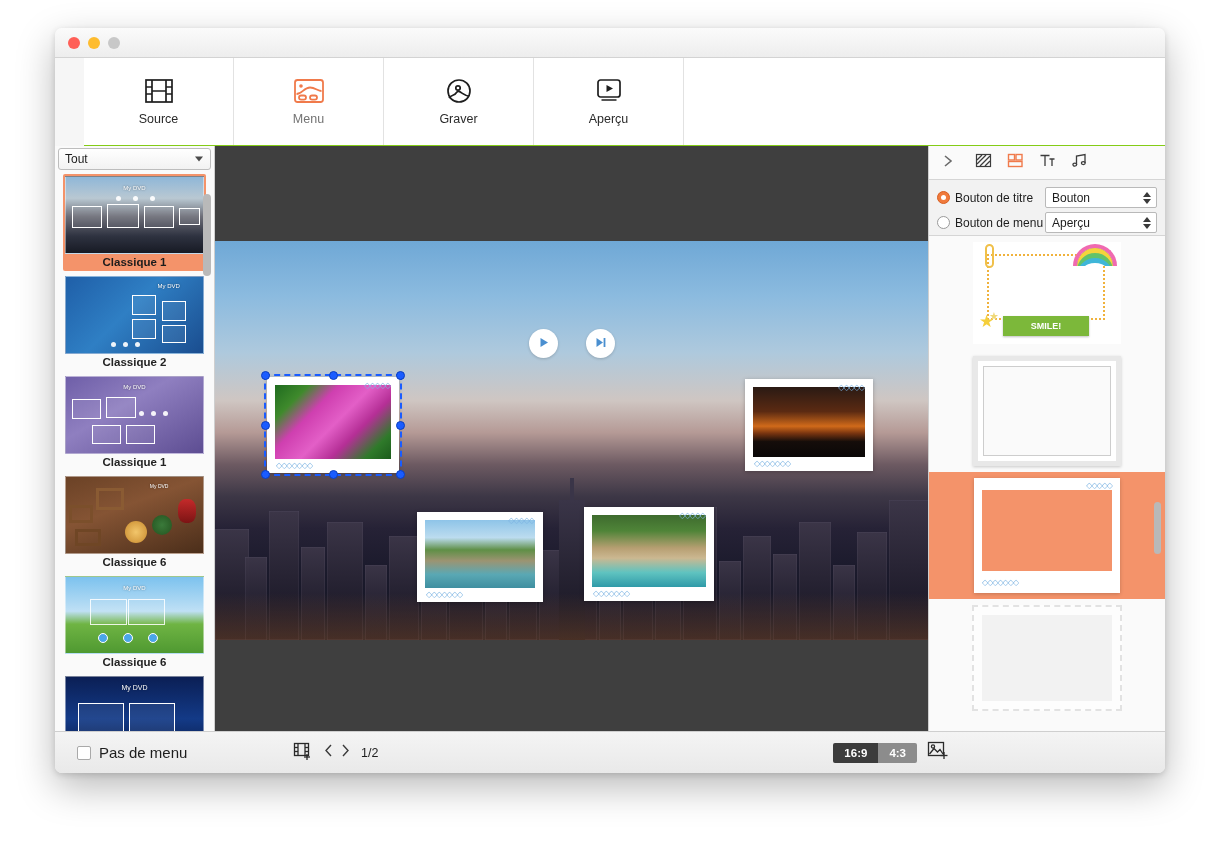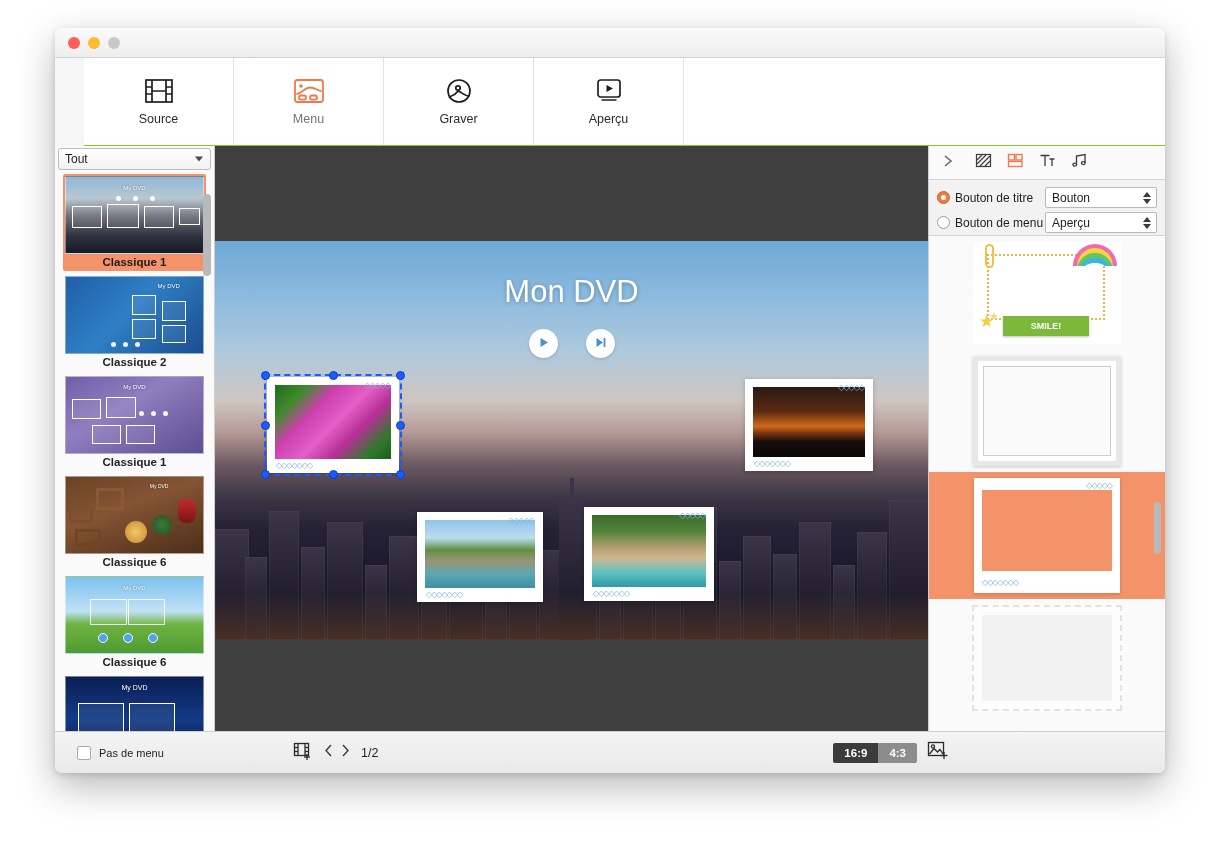--- a/index.html
+++ b/index.html
@@ -272,21 +272,21 @@
   .bottombar {
     height: 42px; flex: 0 0 42px;
     background: linear-gradient(#f4f4f4,#e9e9e9);
     border-top: 1px solid #cfcfcf;
     display: flex; align-items: center; position: relative;
   }
   .chk {
     width: 14px; height: 14px; border: 1px solid #a9a9a9;
     background: #fff; border-radius: 2px; margin-left: 22px; margin-right: 8px;
   }
-  .chklbl { font-size: 11px; color: #1e1e1e; }
+  .chklbl { font-size: 15px; color: #1e1e1e; }
   .bb-mid { position: absolute; left: 238px; display: flex; align-items: center; gap: 10px; justify-content: flex-end; }
   .pg { font-size: 12.5px; color: #1e1e1e; }
   .arrows2 { display: flex; align-items: center; gap: 4px; }
   .ratio {
     position: absolute; right: 248px;
     display: flex; border-radius: 2px; overflow: hidden;
     font-size: 11.5px; font-weight: bold;
   }
   .ratio div { padding: 4px 11px; }
   .ratio .on { background: #3c3c3c; color: #fff; }
@@ -476,21 +476,20 @@
               <div class="bld" style="left:558px;width:24px;height:48%"></div>
               <div class="bld" style="left:584px;width:32px;height:66%"></div>
               <div class="bld" style="left:618px;width:22px;height:42%"></div>
               <div class="bld" style="left:642px;width:30px;height:60%"></div>
               <div class="bld" style="left:674px;width:40px;height:78%"></div>
               <div class="towr"></div>
               <div class="glow"></div>
             </div>
           </div>
 
-          <div class="dvd-title">Mon DVD</div>
 
           <div class="nav-btns">
             <div class="cbtn">
               <span>
                 <svg width="13" height="13" viewBox="0 0 13 13">
                     <path d="M3.5 2 L11 6.5 L3.5 11 Z" fill="#4a8fd0"></path>
                   </svg>
               </span>
             </div>
             <div class="cbtn">

